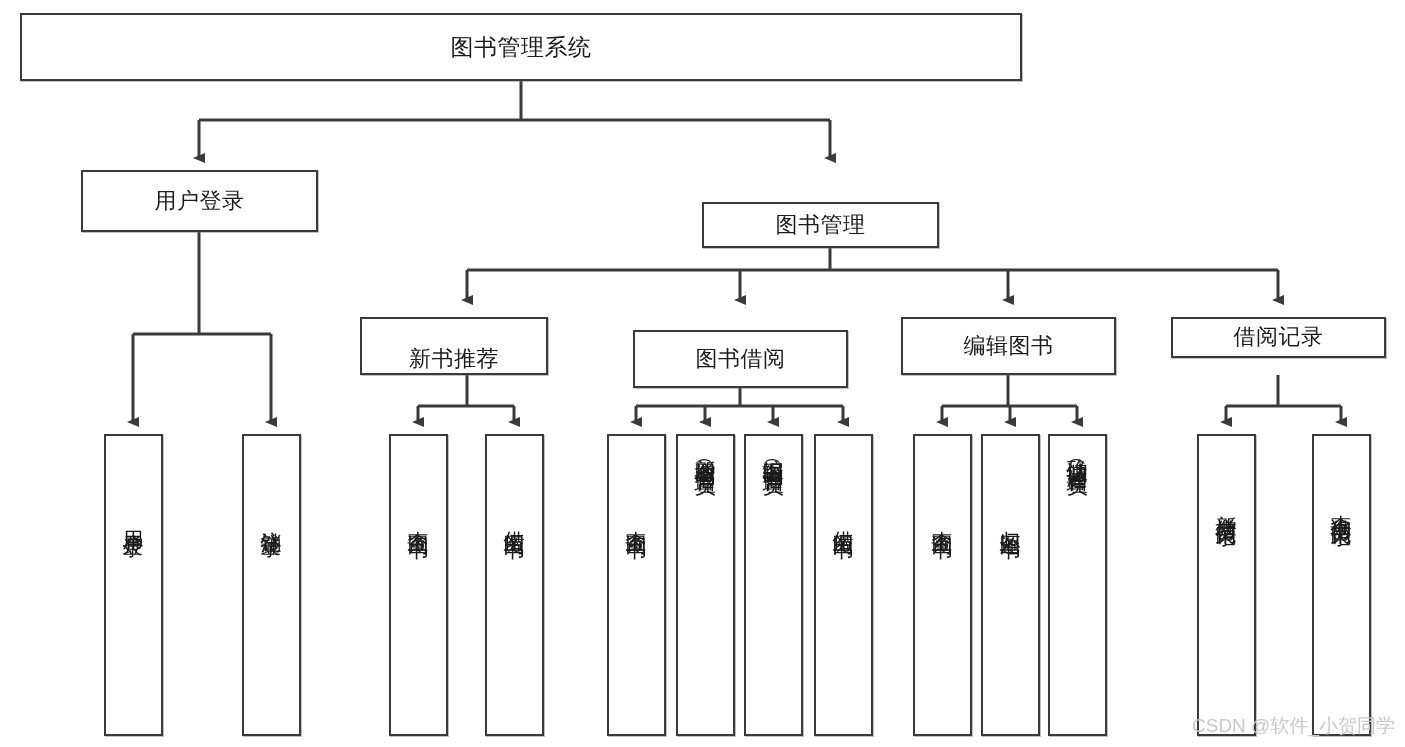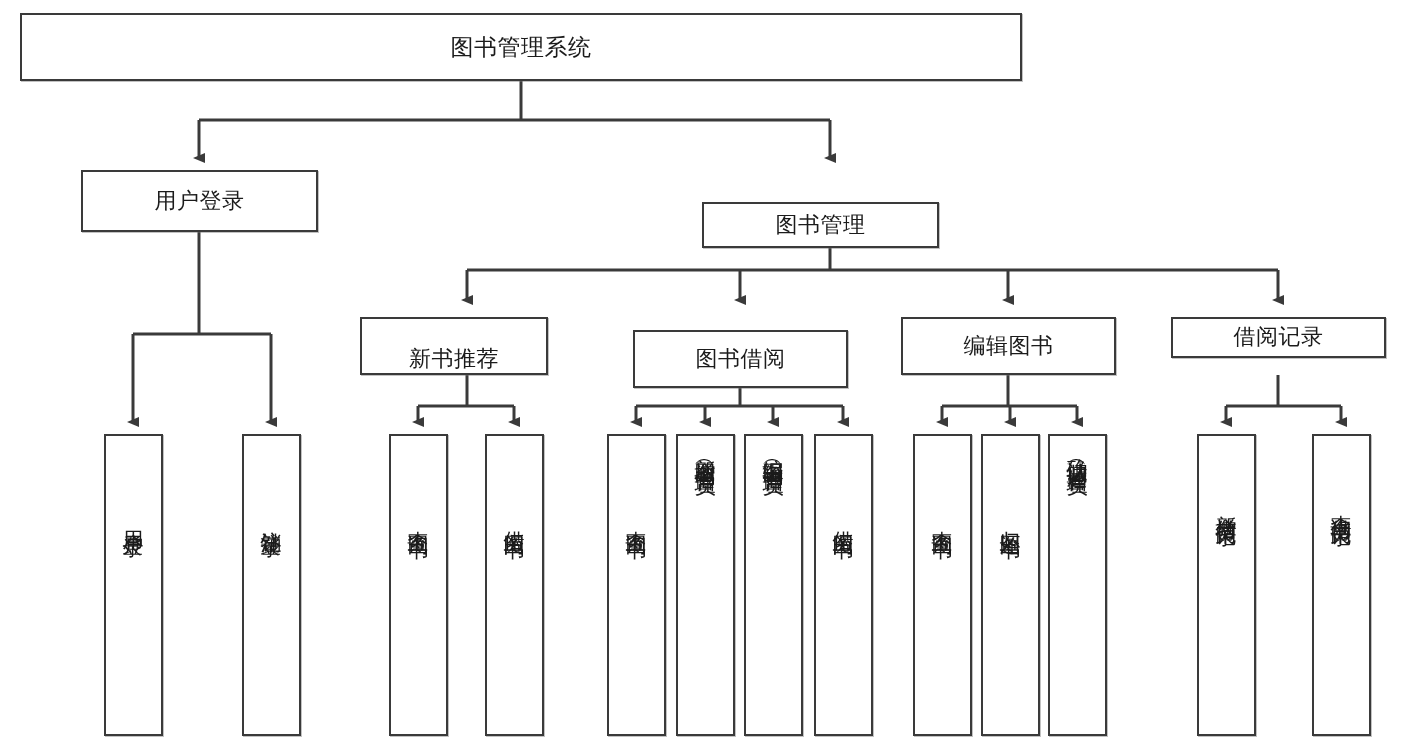--- a/index.html
+++ b/index.html
@@ -194,14 +194,15 @@
     <span class="lbl">确认归还（管理员）</span>
   </div>
 
   <div class="node vert midsm" style="left:1197px; top:434px; width:59px; height:302px;">
     <span class="lbl">新增借阅记录</span>
   </div>
   <div class="node vert midsm" style="left:1312px; top:434px; width:59px; height:302px;">
     <span class="lbl">查询借阅记录</span>
   </div>
 
+  <div class="watermark">CSDN @软件_小贺同学</div>
 
 </div>
 
 </body></html>

